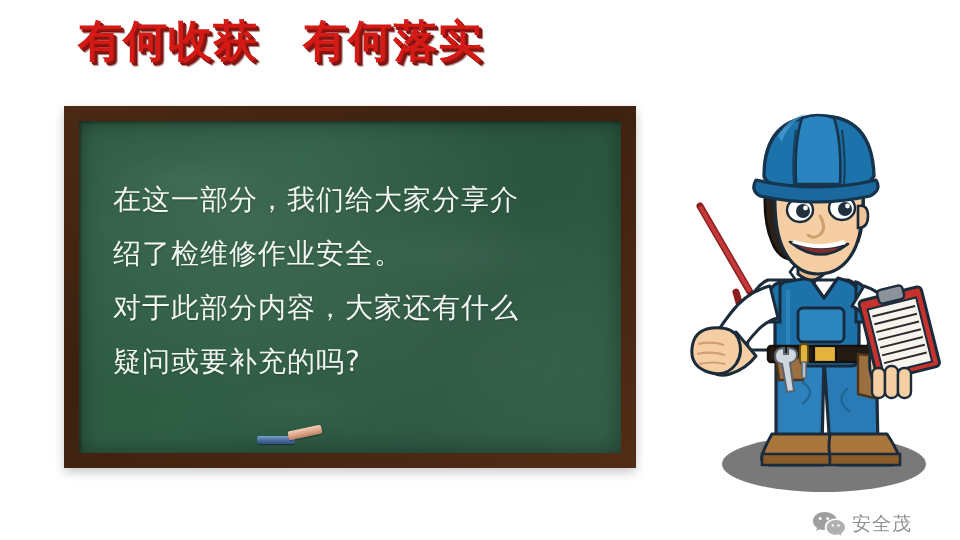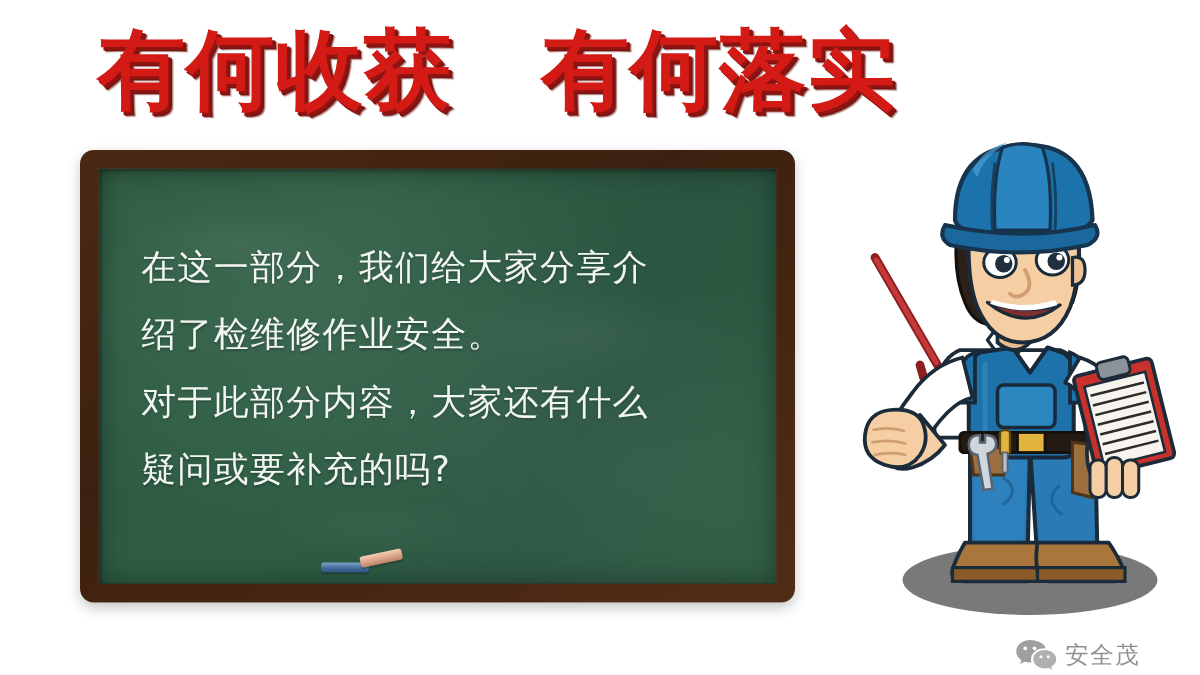--- a/index.html
+++ b/index.html
@@ -19,42 +19,42 @@
     height: 540px;
     background: #ffffff;
     overflow: hidden;
   }
 
   
   #title {
     position: absolute;
     left: 78px;
     top: 16px;
-    font-size: 70px;
+    font-size: 44px;
     font-weight: bold;
     color: #d41a15;
     letter-spacing: 1px;
     white-space: pre;
     line-height: 1.15;
     text-shadow:
        2px 2px 0 #8d1410,
        3px 3px 0 #7a110d,
        4px 4px 1px rgba(90,10,8,.55);
     font-family: "DejaVu Sans", "Liberation Sans", sans-serif;
   }
 
   
   #board {
     position: absolute;
     left: 64px;
-    top: 120px;
+    top: 106px;
     width: 572px;
     height: 362px;
     background: linear-gradient(150deg, #4a2a14 0%, #3d200f 40%, #512d16 100%);
-    border-radius: 11px;
+    border-radius: 0;
     box-shadow: 0 4px 10px rgba(0,0,0,.22);
     padding: 15px;
     box-sizing: border-box;
   }
   #board-inner {
     position: relative;
     width: 100%;
     height: 100%;
     background:
       radial-gradient(ellipse at 28% 30%, rgba(255,255,255,.07) 0%, rgba(255,255,255,0) 55%),

